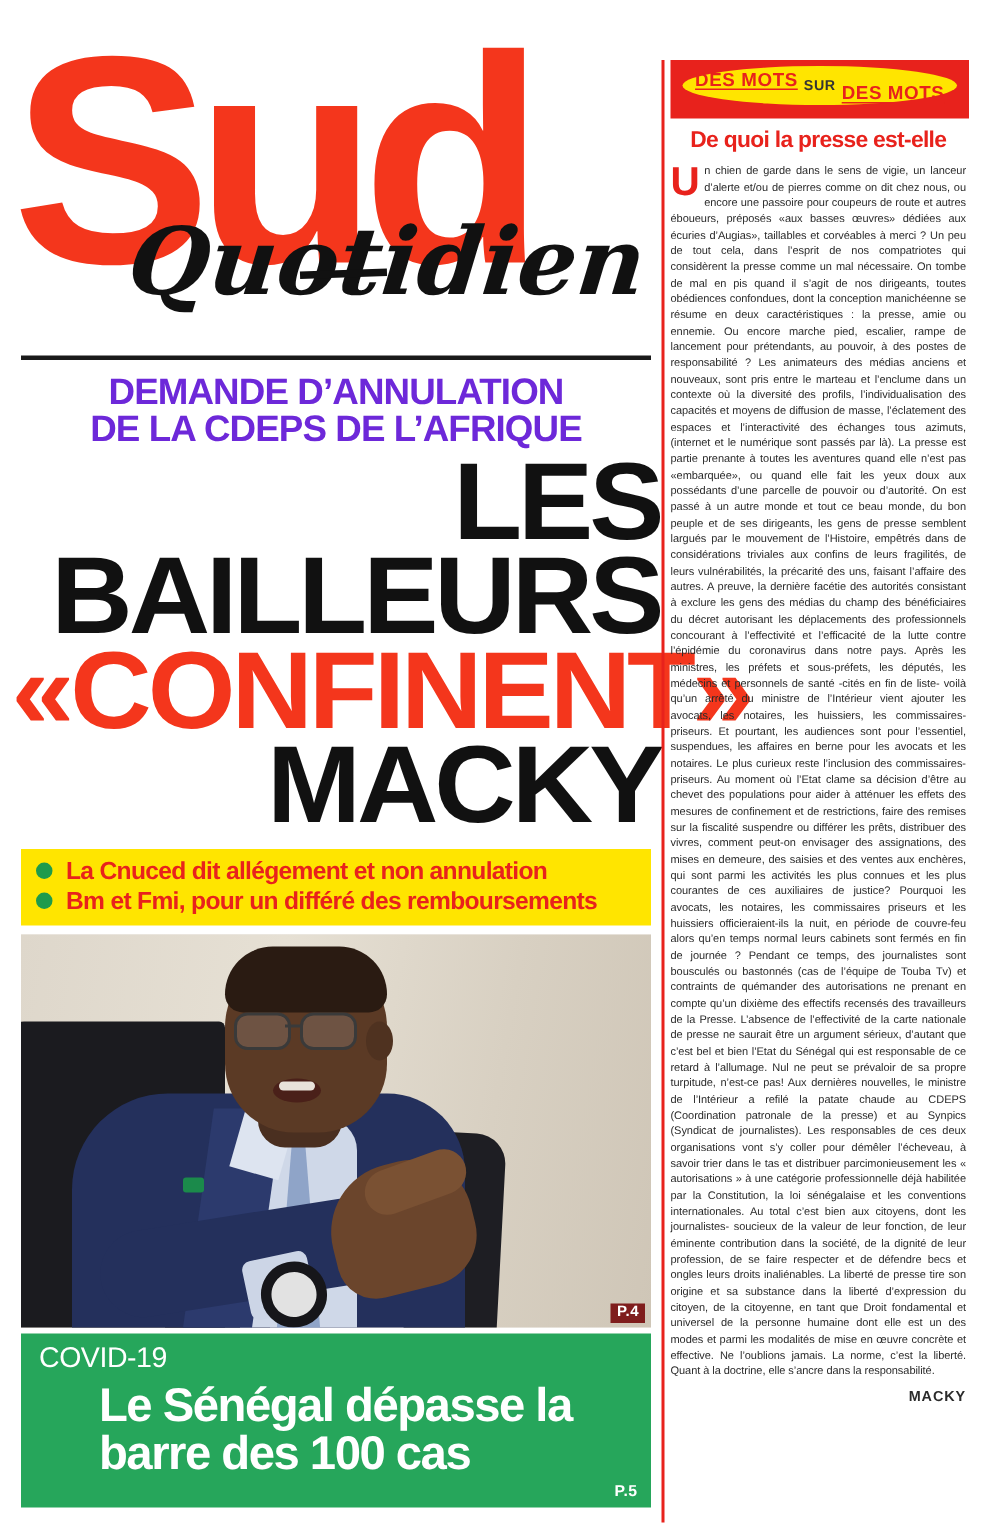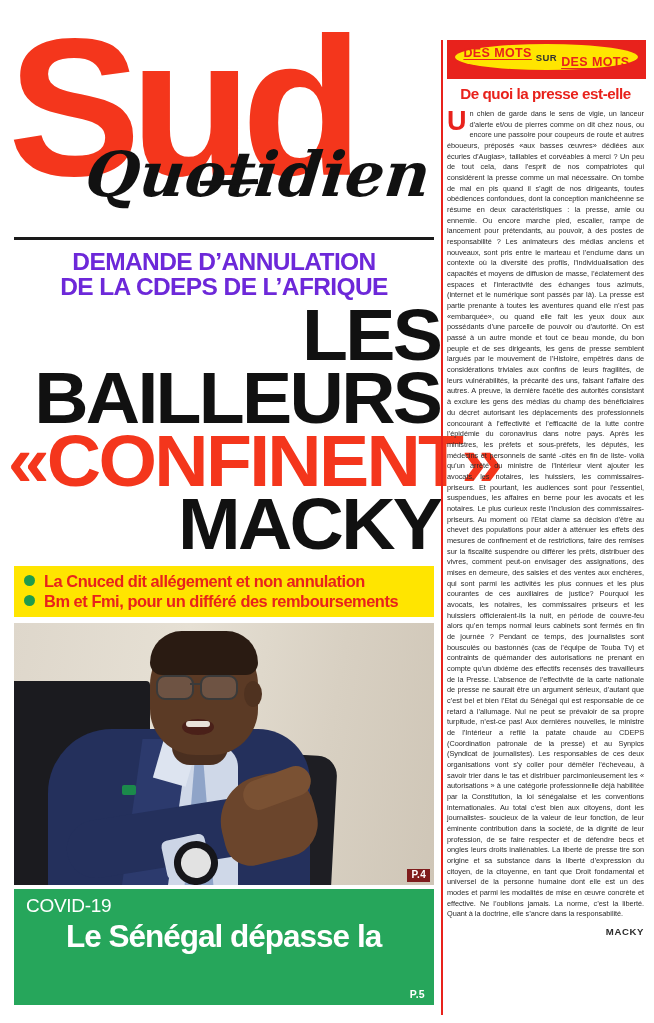--- a/index.html
+++ b/index.html
@@ -531,20 +531,21 @@
       <div class="ph-hand"></div>
       <div class="ph-fingers"></div>
       <div class="ph-pin"></div>
       <div class="badge-p4">P.4</div>
     </div>
 
     <div class="green-block">
       <div class="covid-kicker">COVID-19</div>
       <div class="covid-head">
         <div>Le Sénégal dépasse la</div>
+        <div>barre des 100 cas</div>
       </div>
       <div class="badge-p5">P.5</div>
     </div>
 
   </div>
 
   <div id="right-col">
 
     <div class="rc-banner">
       <div class="rc-oval"></div>

